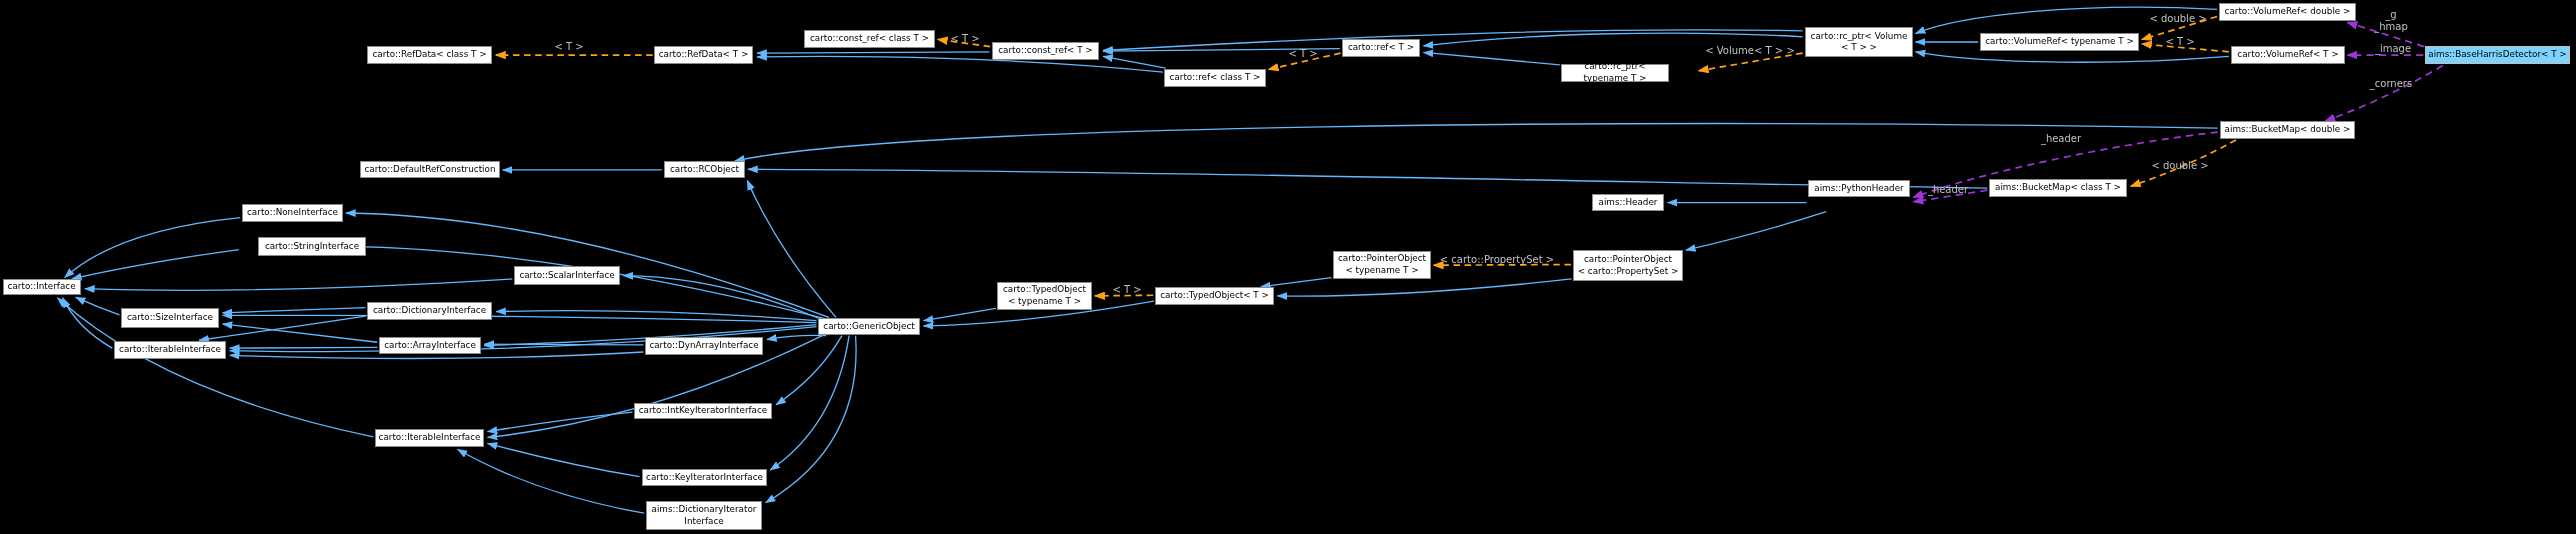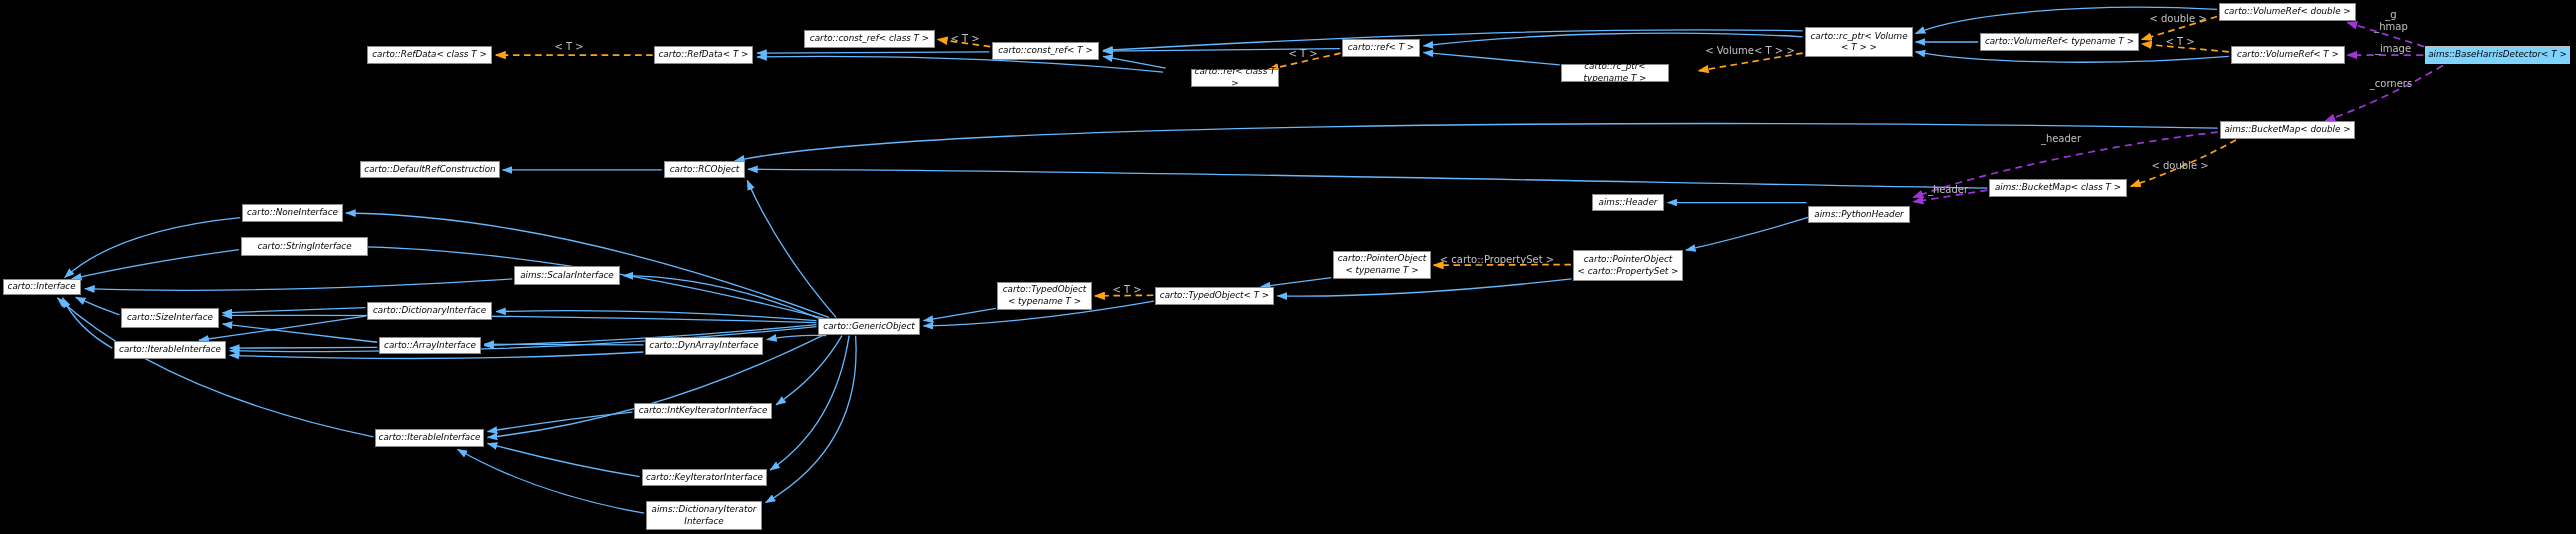--- a/index.html
+++ b/index.html
@@ -7,21 +7,21 @@
     position:relative; width:2576px; height:535px;
     background:#000000; overflow:hidden;
     font-family:"DejaVu Sans", sans-serif;
   }
   #edges { position:absolute; left:0; top:0; }
   .node {
     position:absolute; box-sizing:border-box;
     background:#ffffff; border:1.3px solid #8a8a8a; color:#000;
     display:flex; align-items:center; justify-content:center;
     text-align:center; font-size:8.8px; line-height:1.35;
-    white-space:pre-line; z-index:2;font-style:italic;
+    white-space:pre-line; z-index:2;
   }
   .node.highlight { background:#7dd3fc; border-color:#c0c0c0; }
   .edge-label {
     position:absolute; transform:translate(-50%,-50%);
     color:#c2c2c2; font-size:10px; line-height:1.15;
     white-space:pre; text-align:center; z-index:3;
   }
   .blue path { stroke:#63B8FF; stroke-width:2; fill:none; }
   .orange path { stroke:#FFA216; stroke-width:2.6; fill:none; stroke-dasharray:10 7; }
   .purple path { stroke:#A234D9; stroke-width:2.6; fill:none; stroke-dasharray:11 8; }
@@ -112,39 +112,39 @@
       <path d="M 3743,100 Q 3655,152 3563,185" marker-end="url(#arr-purple)"></path>
       <path d="M 3398,202 C 3250,219 3040,262 2932,302" marker-end="url(#arr-purple)"></path>
       <path d="M 3045,291 L 2932,309" marker-end="url(#arr-purple)"></path>
     </g>
   </svg>
 
   <div class="node" style="left:367px;top:46px;width:125px;height:18.3px">carto::RefData&lt; class T &gt;</div>
   <div class="node" style="left:654px;top:46px;width:99px;height:18.3px">carto::RefData&lt; T &gt;</div>
   <div class="node" style="left:804px;top:30px;width:131px;height:18.3px">carto::const_ref&lt; class T &gt;</div>
   <div class="node" style="left:992px;top:42px;width:107px;height:17.6px">carto::const_ref&lt; T &gt;</div>
-  <div class="node" style="left:1191px;top:69px;width:88px;height:17.6px">carto::ref&lt; class T &gt;</div>
+  <div class="node" style="left:1164px;top:69px;width:102px;height:17.6px">carto::ref&lt; class T &gt;</div>
   <div class="node" style="left:1342px;top:39px;width:78px;height:17.6px">carto::ref&lt; T &gt;</div>
   <div class="node" style="left:1561px;top:64px;width:108px;height:17.6px">carto::rc_ptr&lt; typename T &gt;</div>
   <div class="node" style="left:1805px;top:27.4px;width:108px;height:30px">carto::rc_ptr&lt; Volume
 &lt; T &gt; &gt;</div>
   <div class="node" style="left:1980px;top:33px;width:159px;height:17.6px">carto::VolumeRef&lt; typename T &gt;</div>
   <div class="node" style="left:2219px;top:2.6px;width:137px;height:18.3px">carto::VolumeRef&lt; double &gt;</div>
   <div class="node" style="left:2231px;top:46px;width:114px;height:17.6px">carto::VolumeRef&lt; T &gt;</div>
   <div class="node highlight" style="left:2425px;top:46px;width:145px;height:18.3px">aims::BaseHarrisDetector&lt; T &gt;</div>
   <div class="node" style="left:2220px;top:121px;width:135px;height:18.3px">aims::BucketMap&lt; double &gt;</div>
   <div class="node" style="left:1989px;top:179px;width:138px;height:17.6px">aims::BucketMap&lt; class T &gt;</div>
-  <div class="node" style="left:1808px;top:206px;width:102px;height:17px">aims::PythonHeader</div>
+  <div class="node" style="left:1808px;top:180px;width:102px;height:17px">aims::PythonHeader</div>
   <div class="node" style="left:1592px;top:194px;width:72px;height:17px">aims::Header</div>
   <div class="node" style="left:360px;top:161px;width:140px;height:17px">carto::DefaultRefConstruction</div>
   <div class="node" style="left:664px;top:161px;width:81px;height:17px">carto::RCObject</div>
   <div class="node" style="left:2.6px;top:279px;width:78px;height:16.3px">carto::Interface</div>
   <div class="node" style="left:242px;top:204px;width:101px;height:18.3px">carto::NoneInterface</div>
-  <div class="node" style="left:241px;top:237px;width:127px;height:19px">carto::StringInterface</div>
-  <div class="node" style="left:514px;top:266px;width:106px;height:19px">aims::ScalarInterface</div>
+  <div class="node" style="left:258px;top:237px;width:108px;height:19px">carto::StringInterface</div>
+  <div class="node" style="left:514px;top:266px;width:106px;height:19px">carto::ScalarInterface</div>
   <div class="node" style="left:121px;top:308px;width:98px;height:19.6px">carto::SizeInterface</div>
   <div class="node" style="left:367px;top:302px;width:125px;height:17.6px">carto::DictionaryInterface</div>
   <div class="node" style="left:114px;top:341px;width:112px;height:17.6px">carto::IterableInterface</div>
   <div class="node" style="left:379px;top:337px;width:102px;height:17px">carto::ArrayInterface</div>
   <div class="node" style="left:645px;top:337px;width:118px;height:18.3px">carto::DynArrayInterface</div>
   <div class="node" style="left:818px;top:318px;width:102px;height:17px">carto::GenericObject</div>
   <div class="node" style="left:997px;top:282px;width:95px;height:28px">carto::TypedObject
 &lt; typename T &gt;</div>
   <div class="node" style="left:1155px;top:287px;width:119px;height:17.6px">carto::TypedObject&lt; T &gt;</div>
   <div class="node" style="left:1333px;top:251px;width:98px;height:28px">carto::PointerObject

